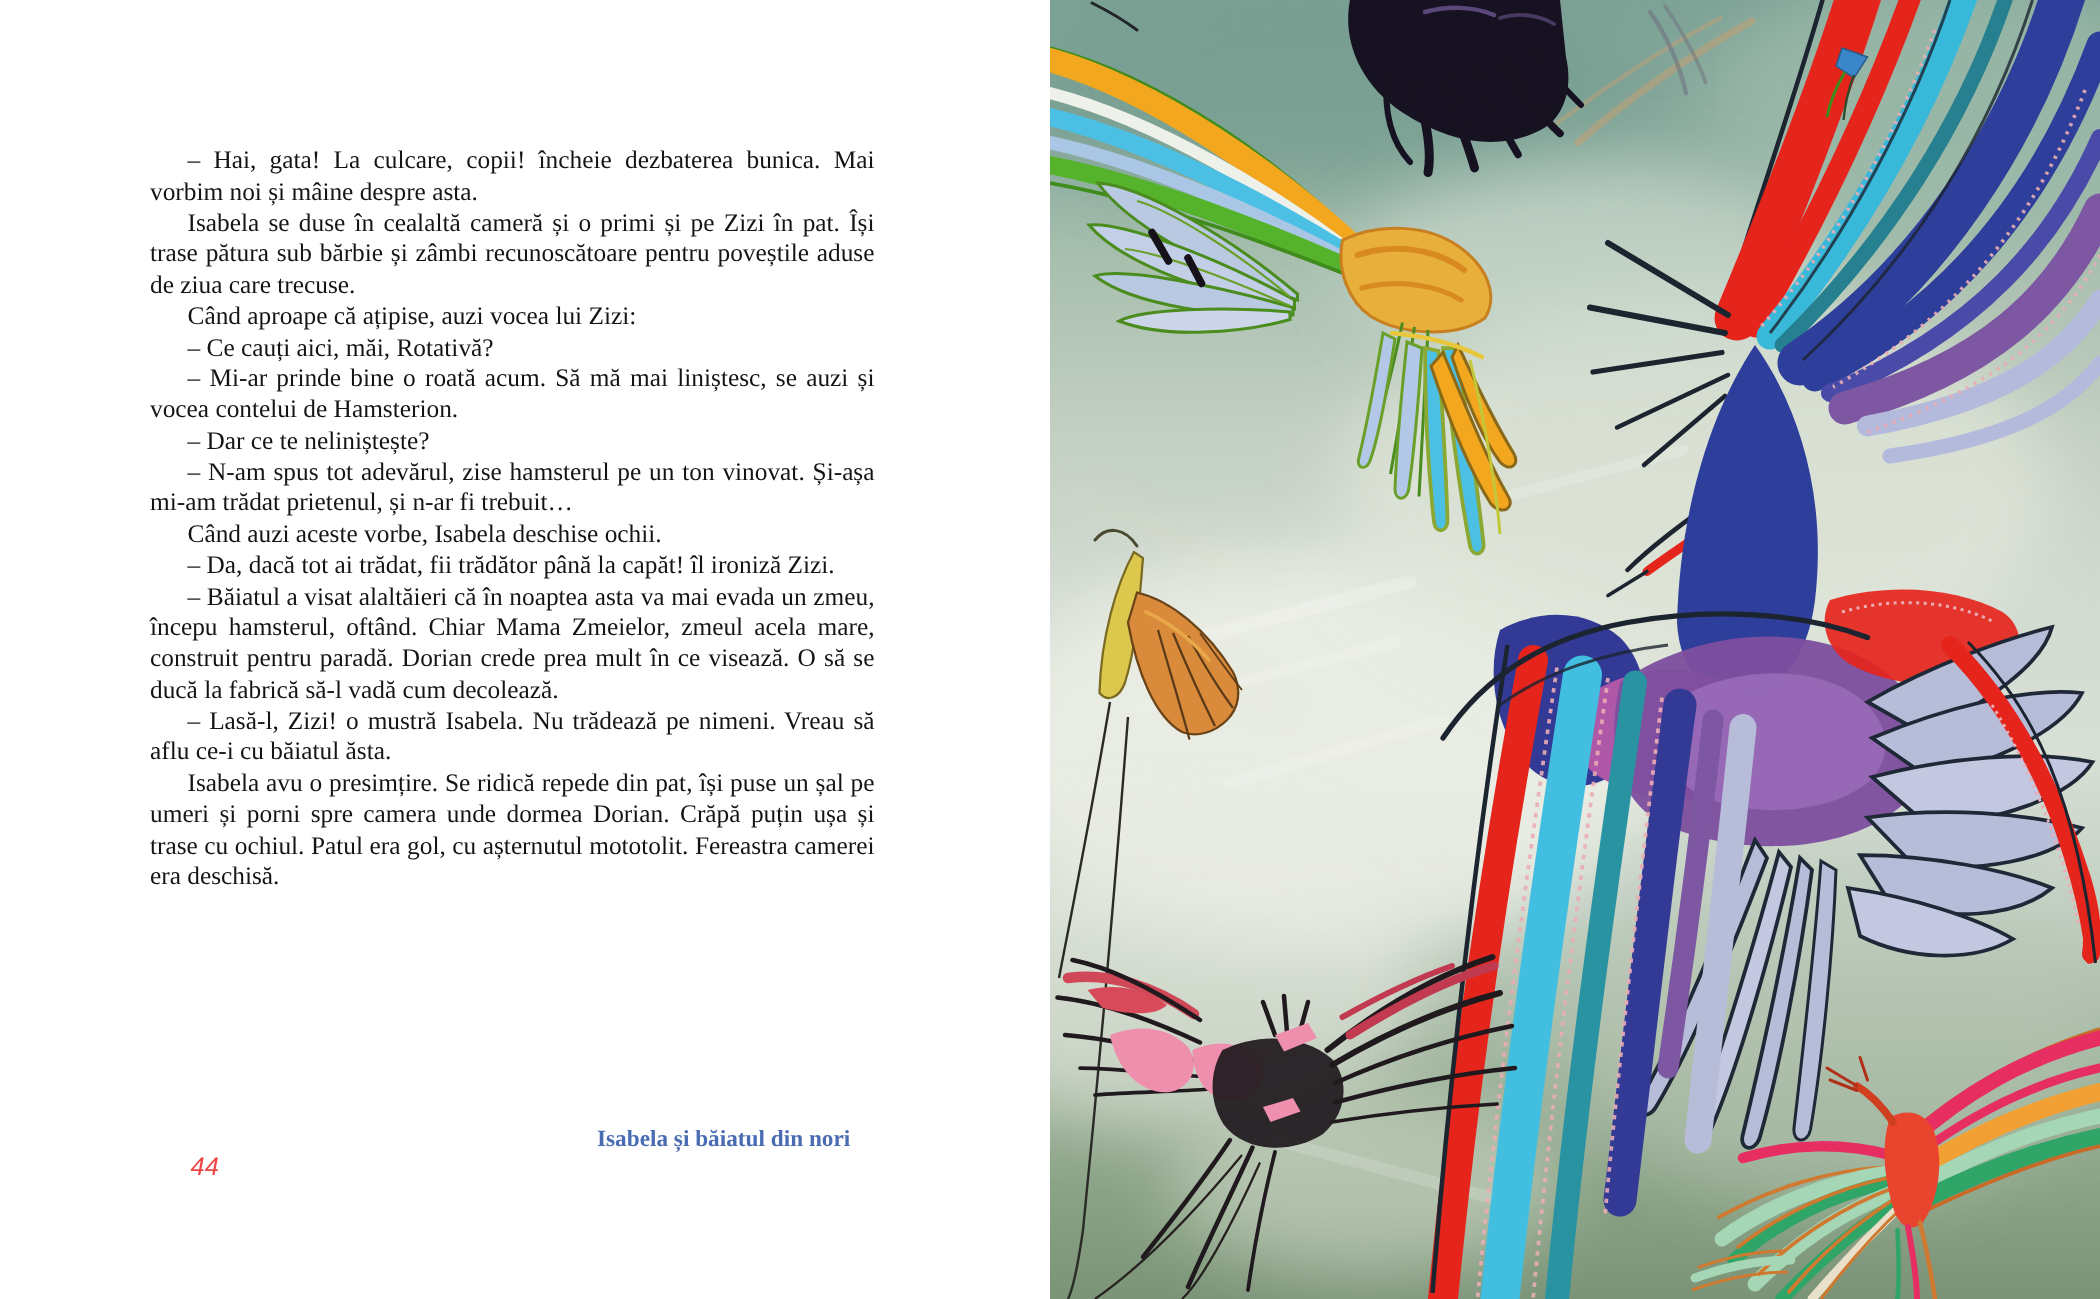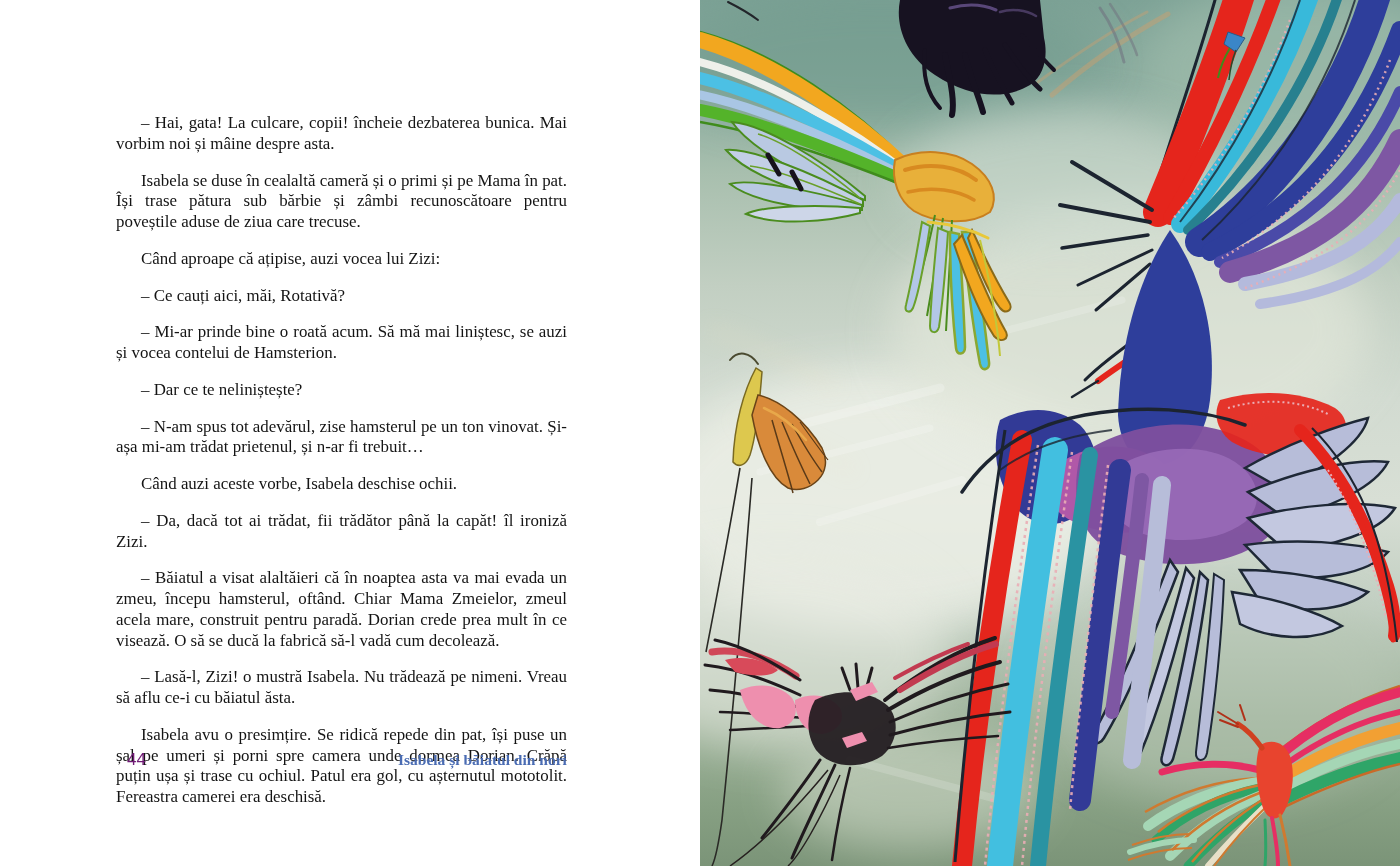--- a/index.html
+++ b/index.html
@@ -6,39 +6,39 @@
   body{
     width:1400px;height:866px;position:relative;background:#ffffff;overflow:hidden;
     font-family:"Liberation Serif", serif;
   }
   .left-page{position:absolute;left:0;top:0;width:702px;height:866px;background:#ffffff;}
   .text-block{
     position:absolute;left:100px;top:97px;width:483px;
     font-family:"Liberation Serif", serif;font-size:16.9px;line-height:20.75px;
     color:#141414;text-align:justify;
   }
-  .text-block p{margin:16px;text-indent:25px;}
+  .text-block p{margin:0;text-indent:25px;}
   .page-number{
-    position:absolute;left:127px;top:750px;
-    font-family:"Liberation Sans", sans-serif;font-size:17px;color:#701a75;
+    position:absolute;left:127px;top:768px;
+    font-family:"Liberation Sans", sans-serif;font-size:17px;color:#ef4444;font-style:italic;
   }
   .running-title{
     position:absolute;left:398px;top:751px;width:186px;text-align:left;
     font-family:"Liberation Serif", serif;font-weight:bold;font-size:15.5px;
   }
   .right-page{position:absolute;left:700px;top:0;width:700px;height:866px;}
   svg{display:block;}
 </style>
 </head>
 <body>
 
 <div class="left-page">
   <div class="text-block">
       <p>– Hai, gata! La culcare, copii! încheie dezbaterea bunica. Mai vorbim noi și mâine despre asta.</p>
-      <p>Isabela se duse în cealaltă cameră și o primi și pe Mama în pat. Își trase pătura sub bărbie și zâmbi recunoscătoare pentru poveștile aduse de ziua care trecuse.</p>
+      <p>Isabela se duse în cealaltă cameră și o primi și pe Zizi în pat. Își trase pătura sub bărbie și zâmbi recunoscătoare pentru poveștile aduse de ziua care trecuse.</p>
       <p>Când aproape că ațipise, auzi vocea lui Zizi:</p>
       <p>– Ce cauți aici, măi, Rotativă?</p>
       <p>– Mi-ar prinde bine o roată acum. Să mă mai liniștesc, se auzi și vocea contelui de Hamsterion.</p>
       <p>– Dar ce te neliniștește?</p>
       <p>– N-am spus tot adevărul, zise hamsterul pe un ton vinovat. Și-așa mi-am trădat prietenul, și n-ar fi trebuit…</p>
       <p>Când auzi aceste vorbe, Isabela deschise ochii.</p>
       <p>– Da, dacă tot ai trădat, fii trădător până la capăt! îl ironiză Zizi.</p>
       <p>– Băiatul a visat alaltăieri că în noaptea asta va mai evada un zmeu, începu hamsterul, oftând. Chiar Mama Zmeielor, zmeul acela mare, construit pentru paradă. Dorian crede prea mult în ce visează. O să se ducă la fabrică să-l vadă cum decolează.</p>
       <p>– Lasă-l, Zizi! o mustră Isabela. Nu trădează pe nimeni. Vreau să aflu ce-i cu băiatul ăsta.</p>
       <p>Isabela avu o presimțire. Se ridică repede din pat, își puse un șal pe umeri și porni spre camera unde dormea Dorian. Crăpă puțin ușa și trase cu ochiul. Patul era gol, cu așternutul mototolit. Fereastra camerei era deschisă.</p>

